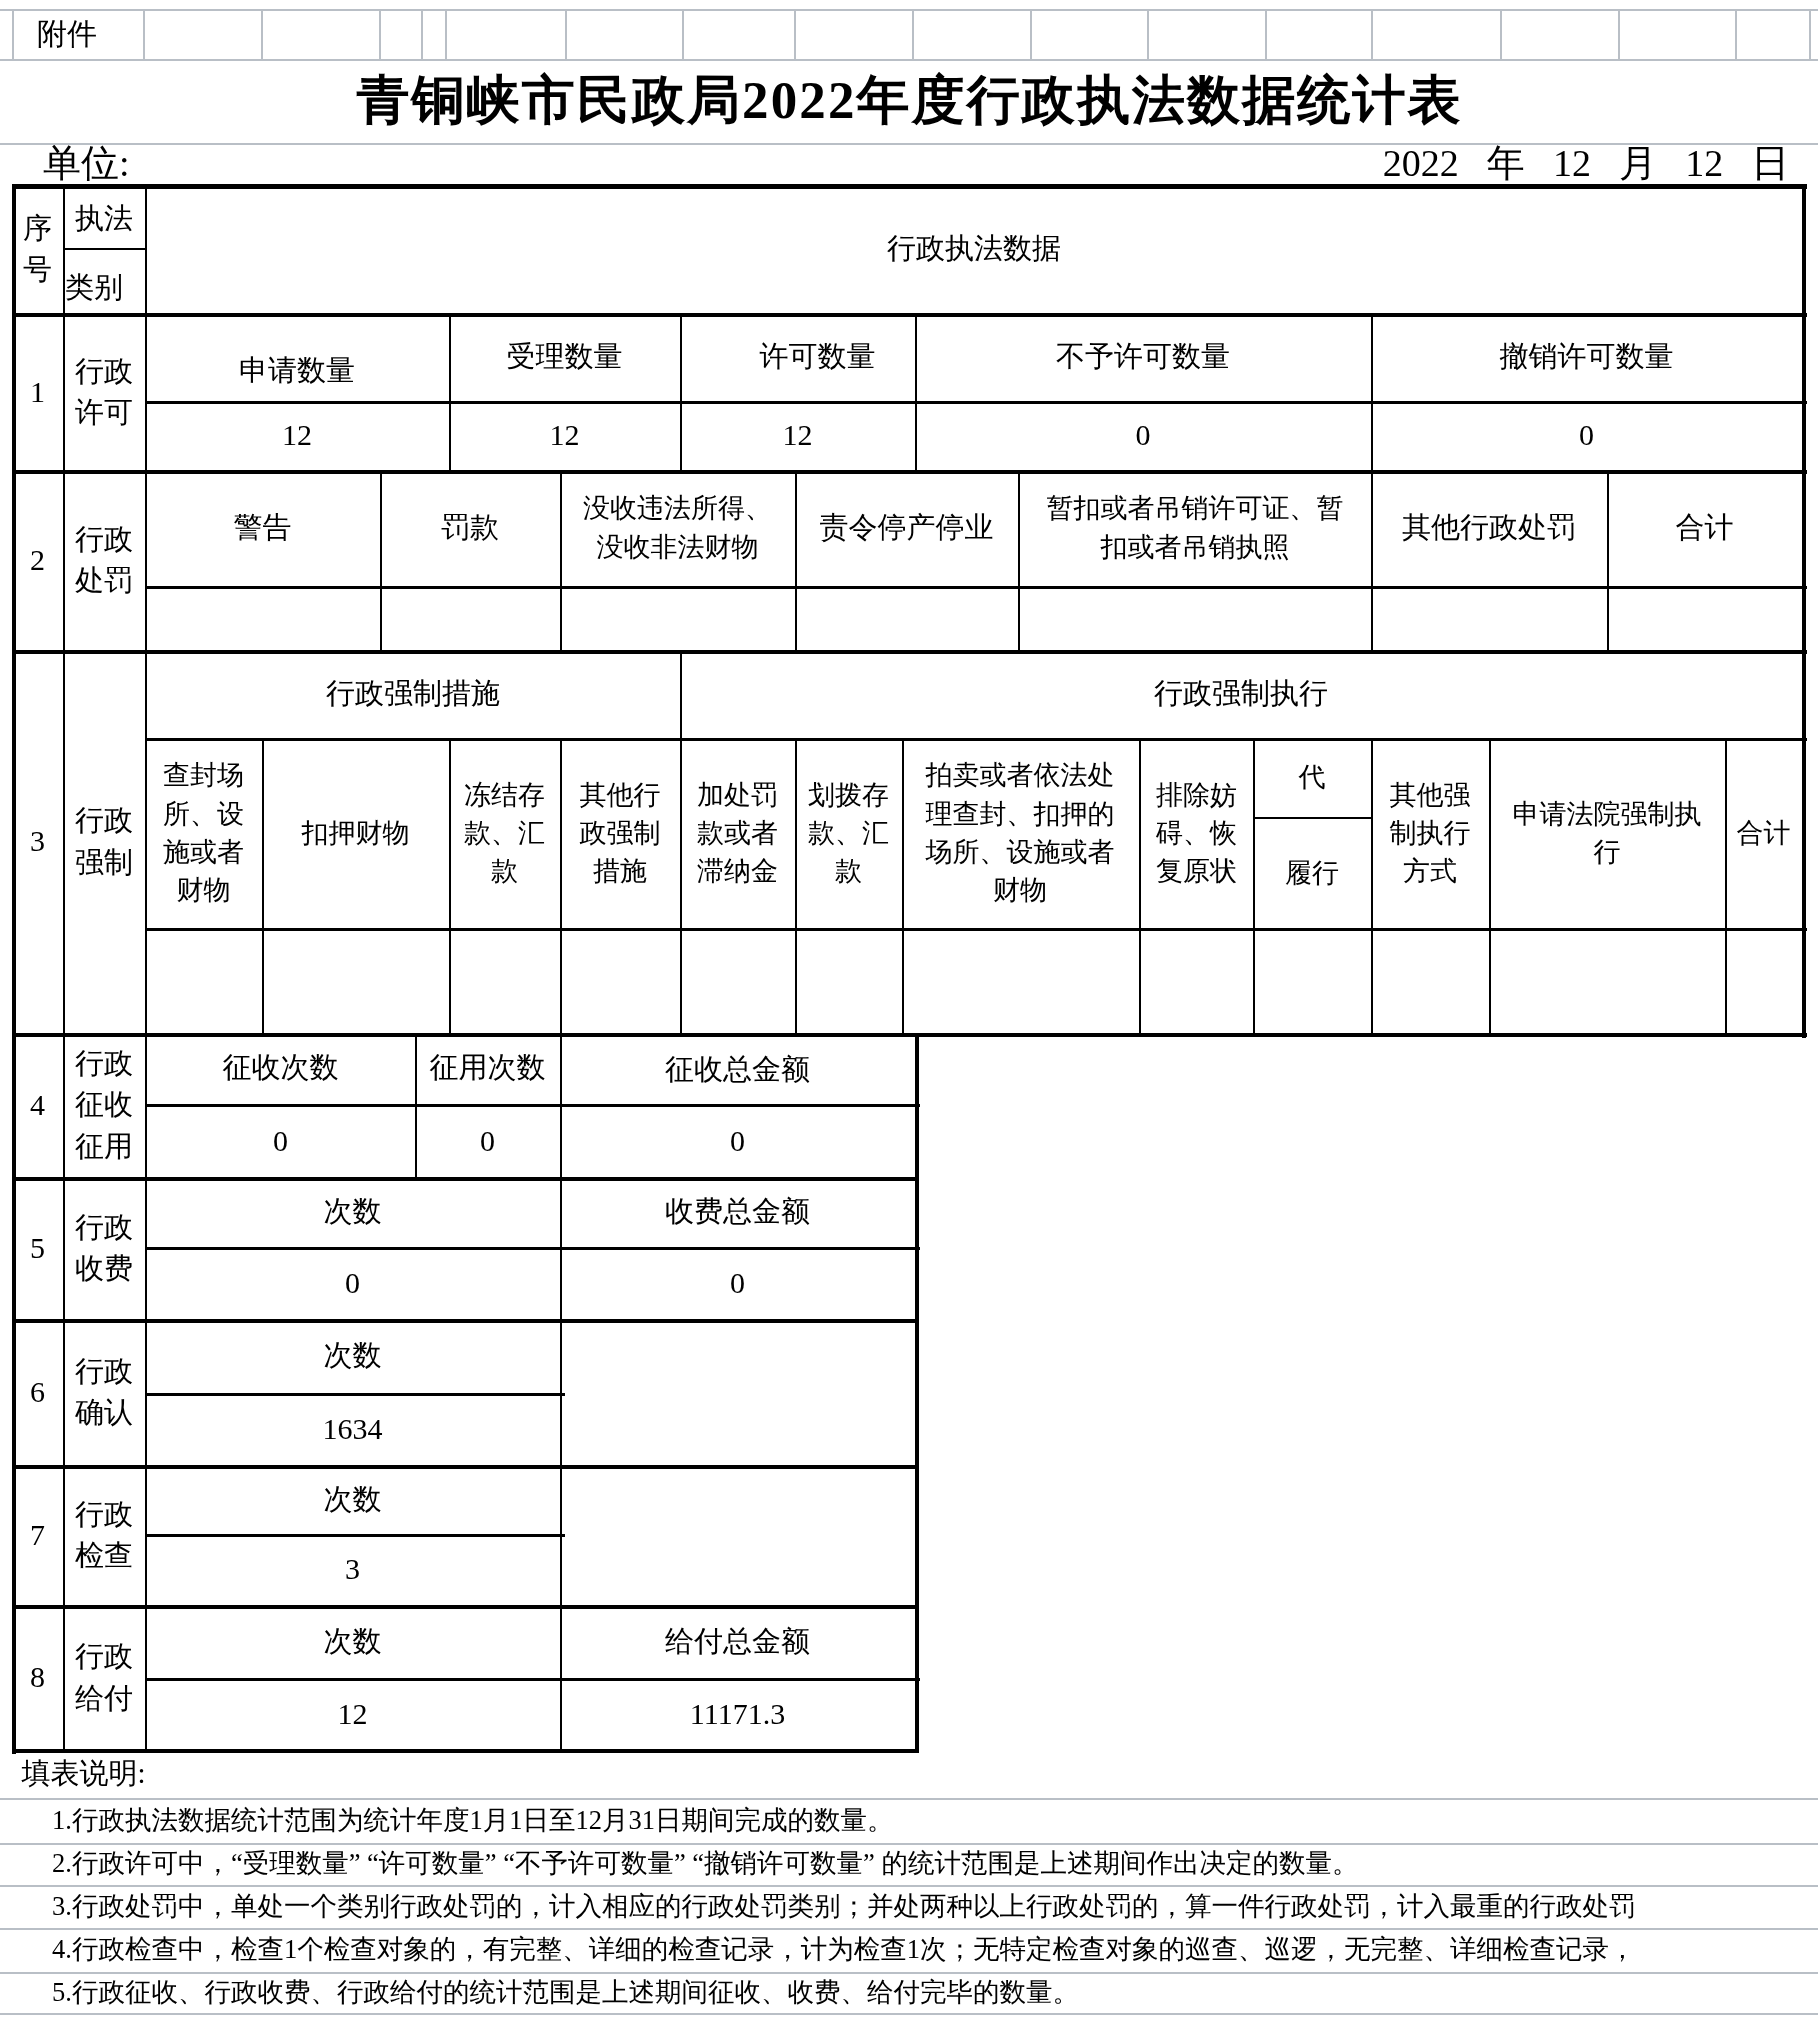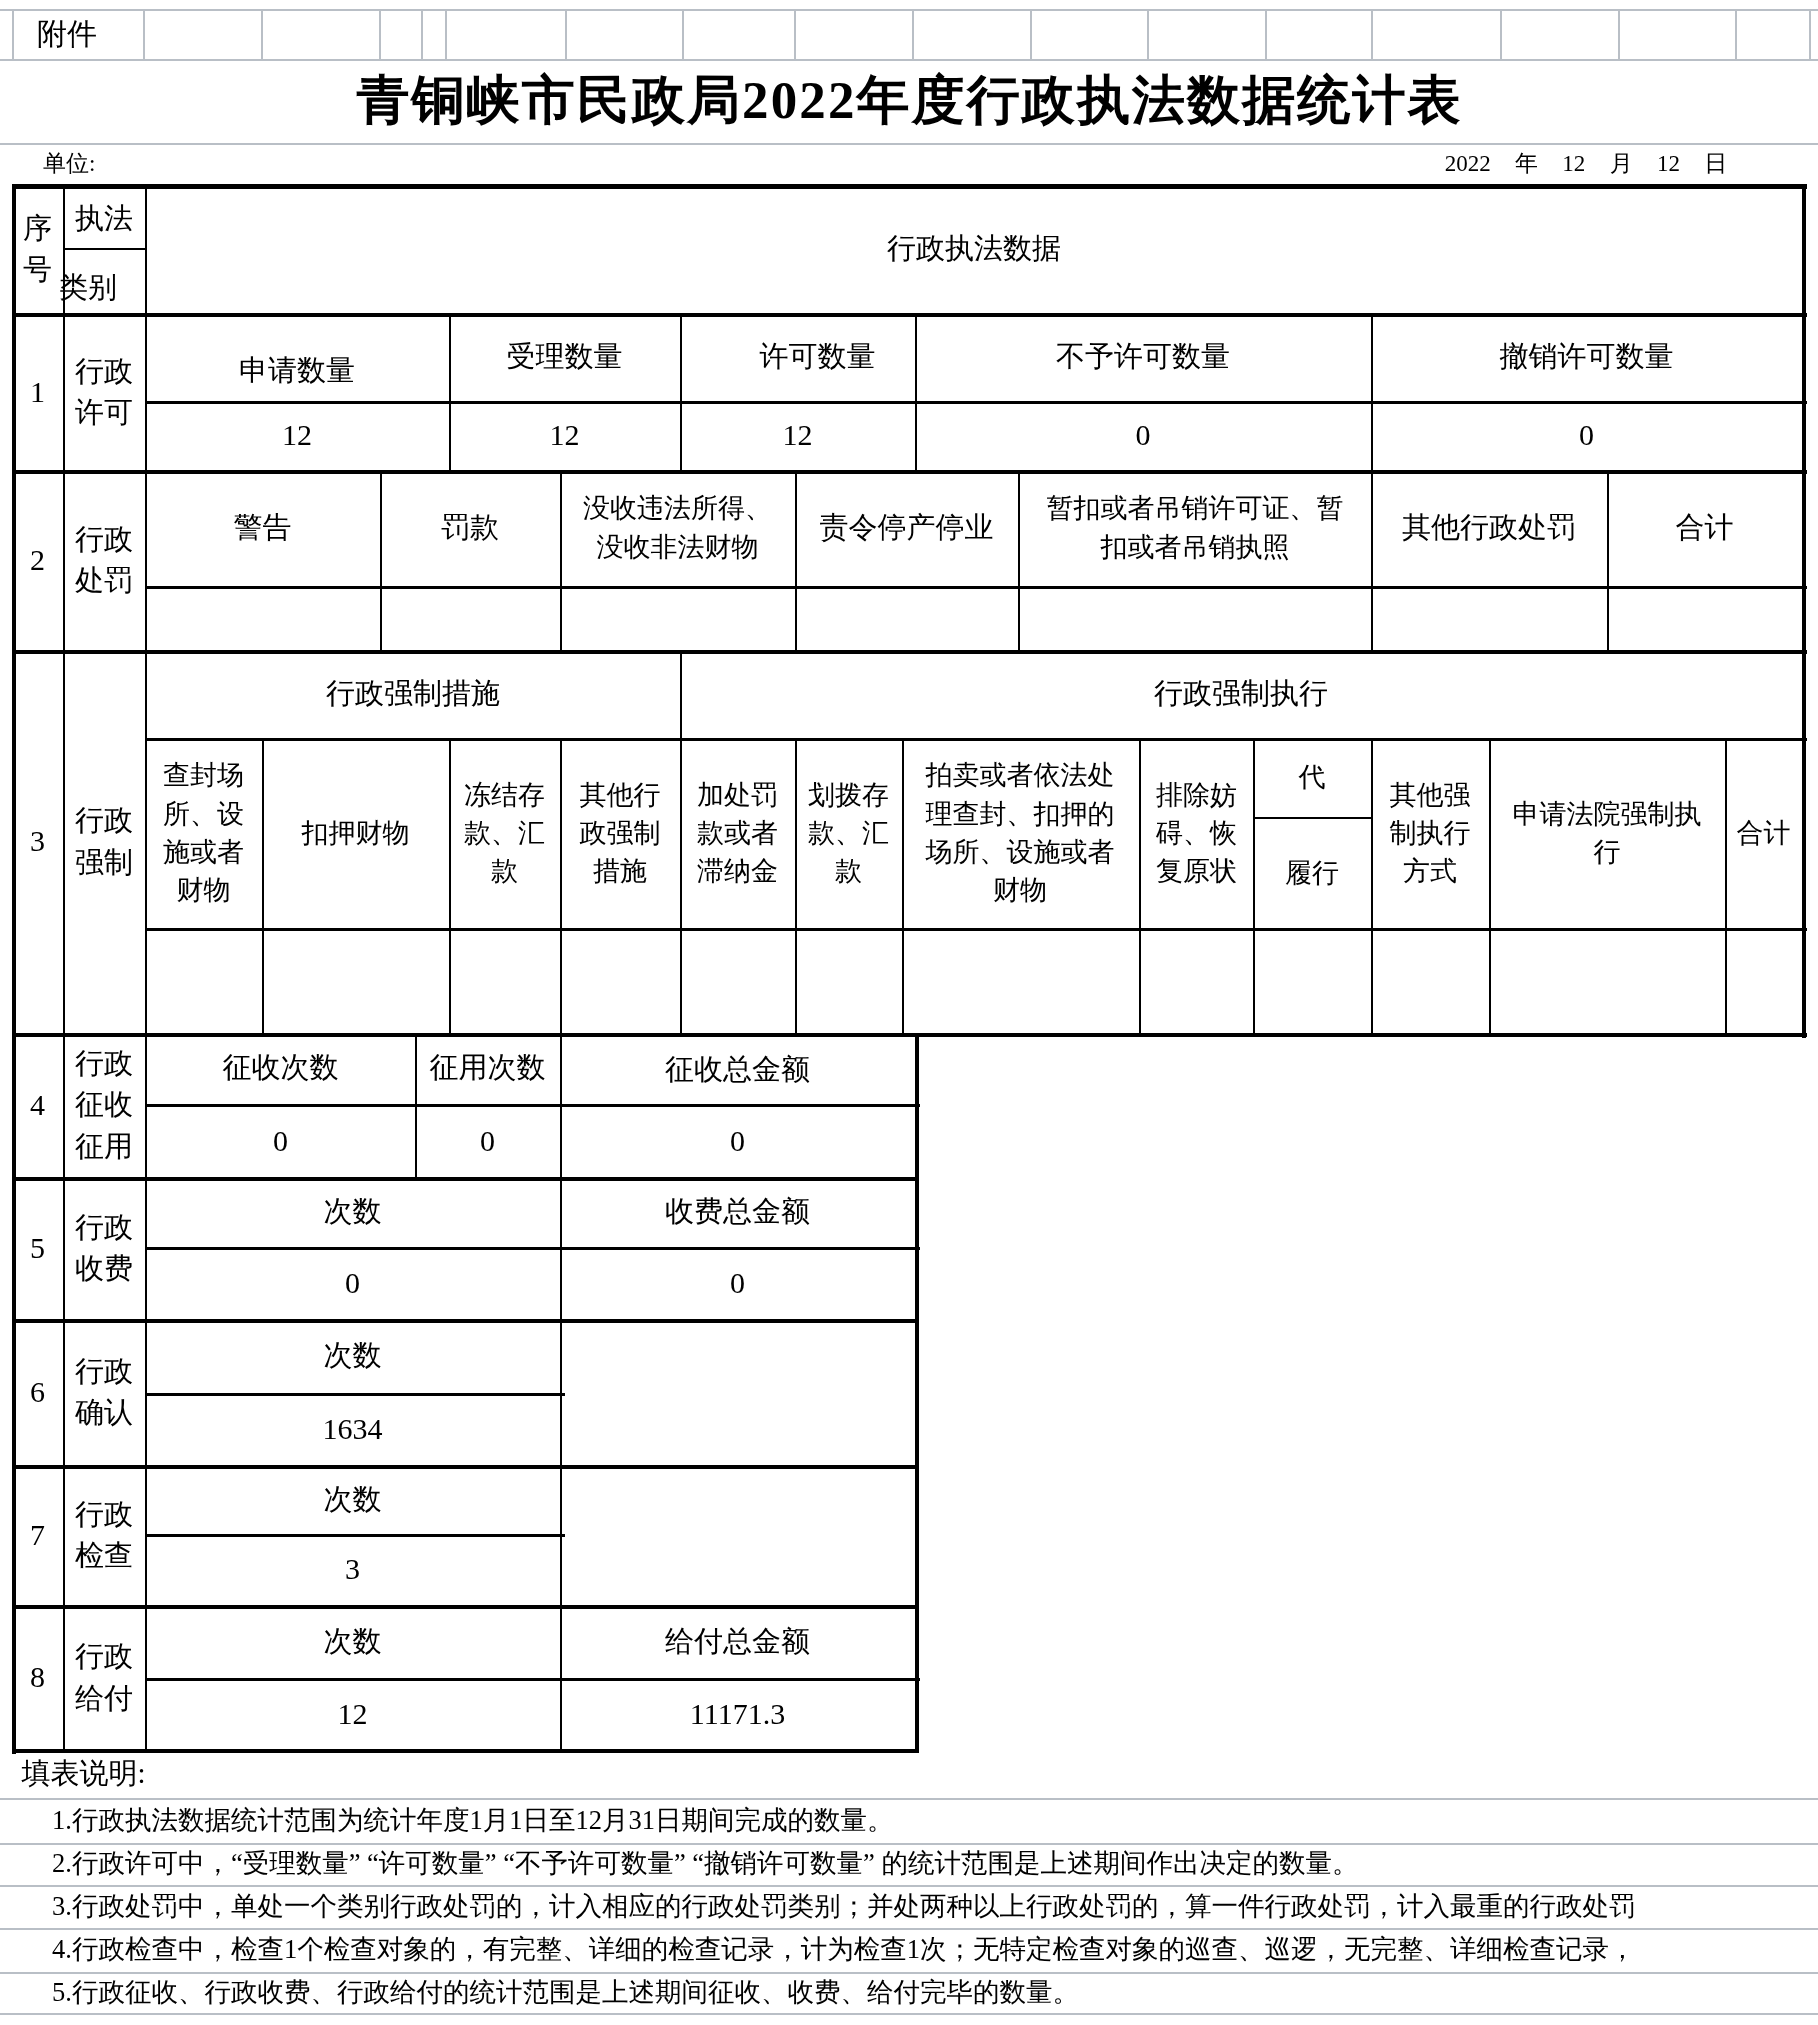--- a/index.html
+++ b/index.html
@@ -2,21 +2,21 @@
 <html style="font-size:11.5px"><head>
 <meta charset="utf-8">
 <style>
   html,body{margin:0;padding:0;background:#fff;}
   #page{position:relative;width:1819px;height:2025px;background:#ffffff;overflow:hidden;
         font-family:"Liberation Serif","DejaVu Serif",serif;color:#000;}
   .c{position:absolute;display:flex;align-items:center;justify-content:center;
      text-align:center;white-space:pre-line;line-height:1.42;box-sizing:border-box;}
   .left{justify-content:flex-start;text-align:left;white-space:nowrap;}
   .f37{font-size:26.5px;text-align:right;} .f38{font-size:27px;} .f40{font-size:29px;}
-  .f42{font-size:30px;} .f44{font-size:23px;}
+  .f42{font-size:30px;} .f44{font-size:38px;}
   .title{font-size:53px;font-weight:bold;letter-spacing:2.1px;}
   .num{font-size:30px;}
   .p16{padding:0 11.5px;}
   .ln{position:absolute;background:#000;}
   .gln{position:absolute;background:#b9bfc6;}
   .date{word-spacing:18.6px;}
 </style>
 </head>
 <body>
 
@@ -24,21 +24,21 @@
 
   <div class="c f42 left" style="left:37px;top:10.7px;width:143px;height:47px;">附件</div>
 
   <div class="c title" style="left:12px;top:60px;width:1795px;height:82px;">青铜峡市民政局2022年度行政执法数据统计表</div>
 
   <div class="c f44 left" style="left:43px;top:144px;width:215px;height:40px;">单位:</div>
   <div class="c f44 date" style="left:1382px;top:144px;width:408px;height:40px;">2022 年 12 月 12 日</div>
 
   <div class="c f40" style="left:12px;top:188px;width:51px;height:122px;">序号</div>
   <div class="c f40" style="left:63px;top:188px;width:82px;height:61px;">执法</div>
-  <div class="c f40" style="left:47px;top:248px;width:82px;height:80px;">类别</div>
+  <div class="c f40" style="left:53px;top:248px;width:82px;height:80px;">类别</div>
   <div class="c f40" style="left:145px;top:184px;width:1658px;height:129px;">行政执法数据</div>
 
   <div class="c num" style="left:12px;top:313px;width:51px;height:158px;">1</div>
   <div class="c f40 p16" style="left:63px;top:313px;width:82px;height:158px;">行政许可</div>
   <div class="c f40" style="left:145px;top:327px;width:304px;height:88px;">申请数量</div>
   <div class="c f40" style="left:449px;top:313px;width:231px;height:88px;">受理数量</div>
   <div class="c f40" style="left:680px;top:313px;width:235px;height:88px;margin-left:20px;">许可数量</div>
   <div class="c f40" style="left:915px;top:313px;width:456px;height:88px;">不予许可数量</div>
   <div class="c f40" style="left:1371px;top:313px;width:431px;height:88px;">撤销许可数量</div>
   <div class="c num" style="left:145px;top:401px;width:304px;height:69px;">12</div>

